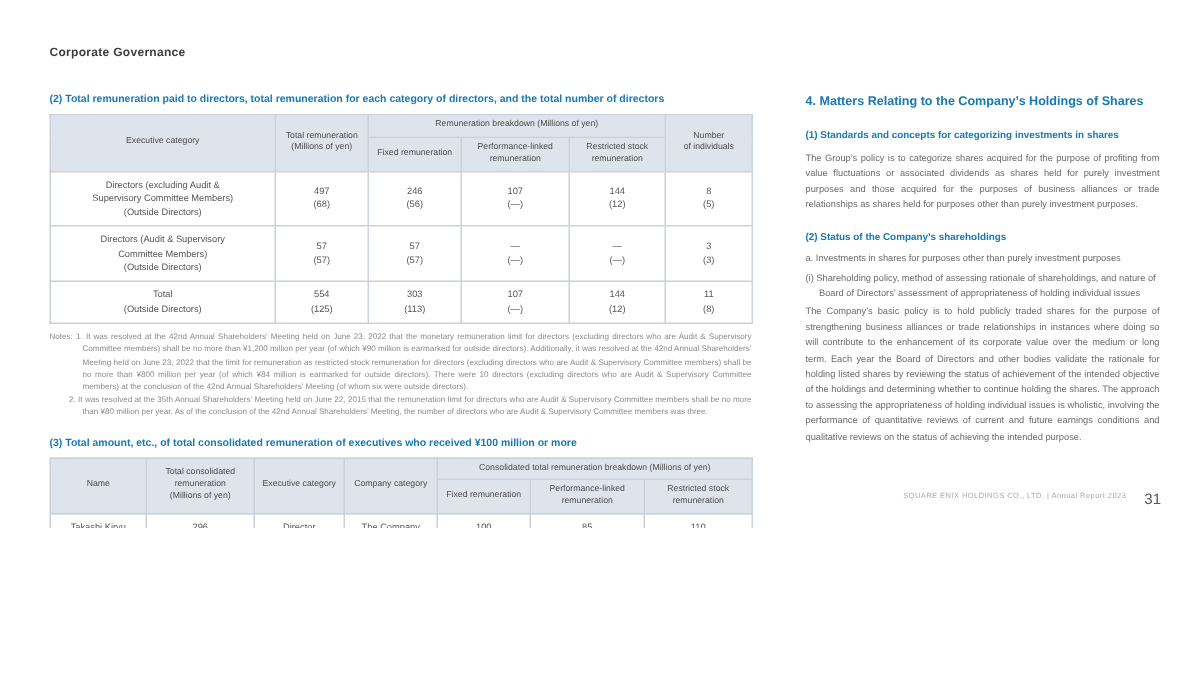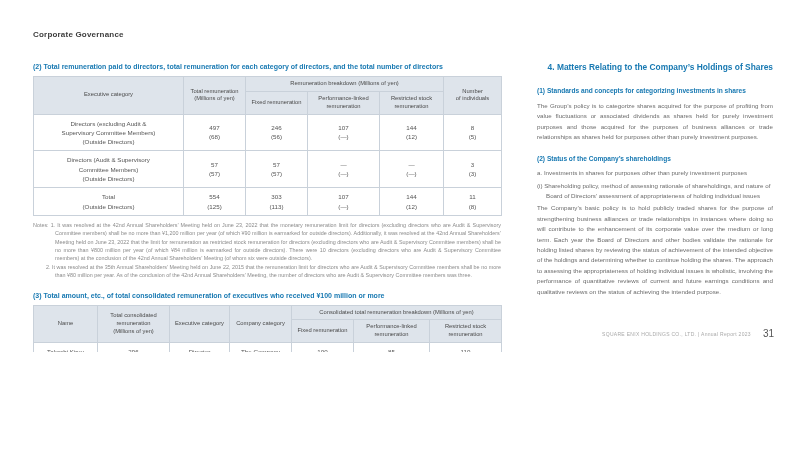--- a/index.html
+++ b/index.html
@@ -22,27 +22,27 @@
     border:1px solid #c9d1da; font-weight:400; text-align:center;
     vertical-align:middle; white-space:pre-line;
   }
   th { background:#dee4eb; color:#4a4a4a; font-size:5.8px; padding:3px 2px; line-height:1.35; }
   td { color:#555; font-size:6.2px; padding:4px 2px; line-height:1.5; }
 
   .notes { margin-top:5px; font-size:5.4px; color:#8b8b8b; line-height:1.55; text-align:justify; }
   .note1 { padding-left:22px; text-indent:-22px; }
   .note2 { padding-left:22px; text-indent:-9px; }
 
-  .rc-title { font-size:8.4px; font-weight:700; color:#1879b2; line-height:1.35; margin:0 0 14px;text-align:right; }
+  .rc-title { font-size:8.4px; font-weight:700; color:#1879b2; line-height:1.35; margin:0 0 14px; }
   .rc-sub { font-size:6.6px; font-weight:700; color:#1879b2; margin:12px 0 5px; line-height:1.3; }
   .rc-p { font-size:6.2px; color:#6b6b6b; line-height:1.68; margin:0 0 7px; text-align:justify; }
   .hang-a { padding-left:7px; text-indent:-7px; margin-bottom:2px; text-align:left; }
   .hang-i { padding-left:9px; text-indent:-9px; margin-bottom:2px; text-align:left; }
 
-  .footer { position:absolute; right:26px; bottom:13px; display:flex; align-items:center; gap:12px; }
+  .footer { position:absolute; right:26px; bottom:13px; display:flex; align-items:flex-start; gap:12px; }
   .footer-text { font-size:5px; color:#a9a9a9; letter-spacing:.3px; }
   .page-num { font-size:10px; color:#555; }
 </style>
 </head>
 <body>
 
 <div class="page">
 
   <div class="doc-header">Corporate Governance</div>
 

